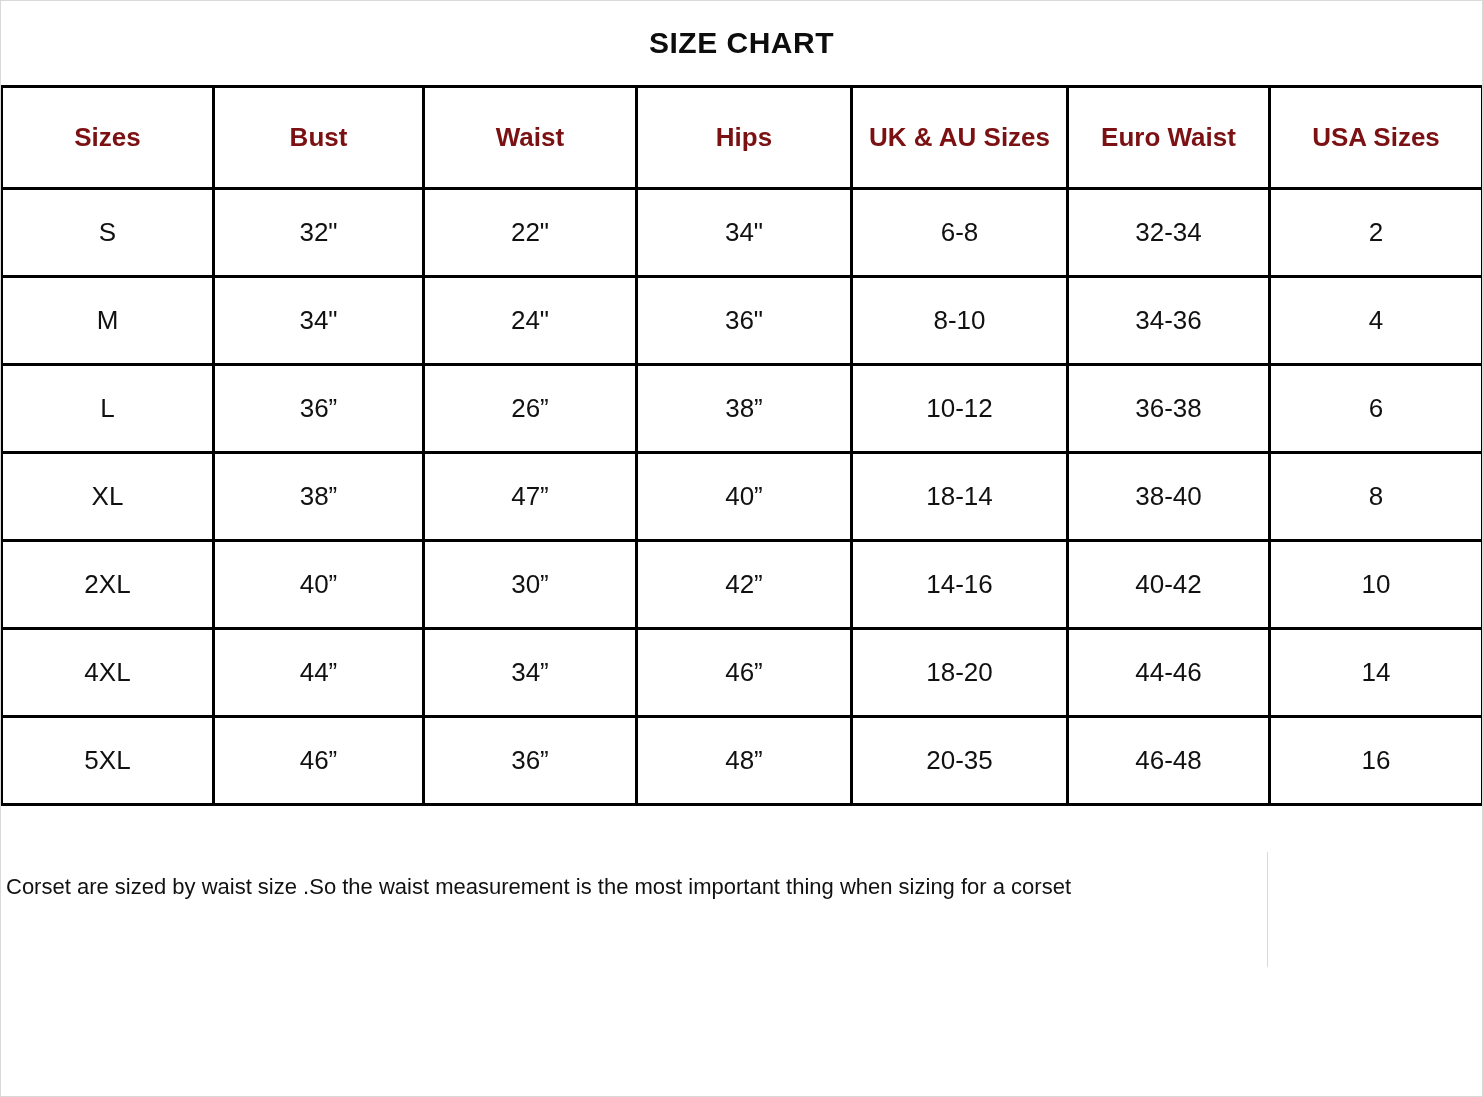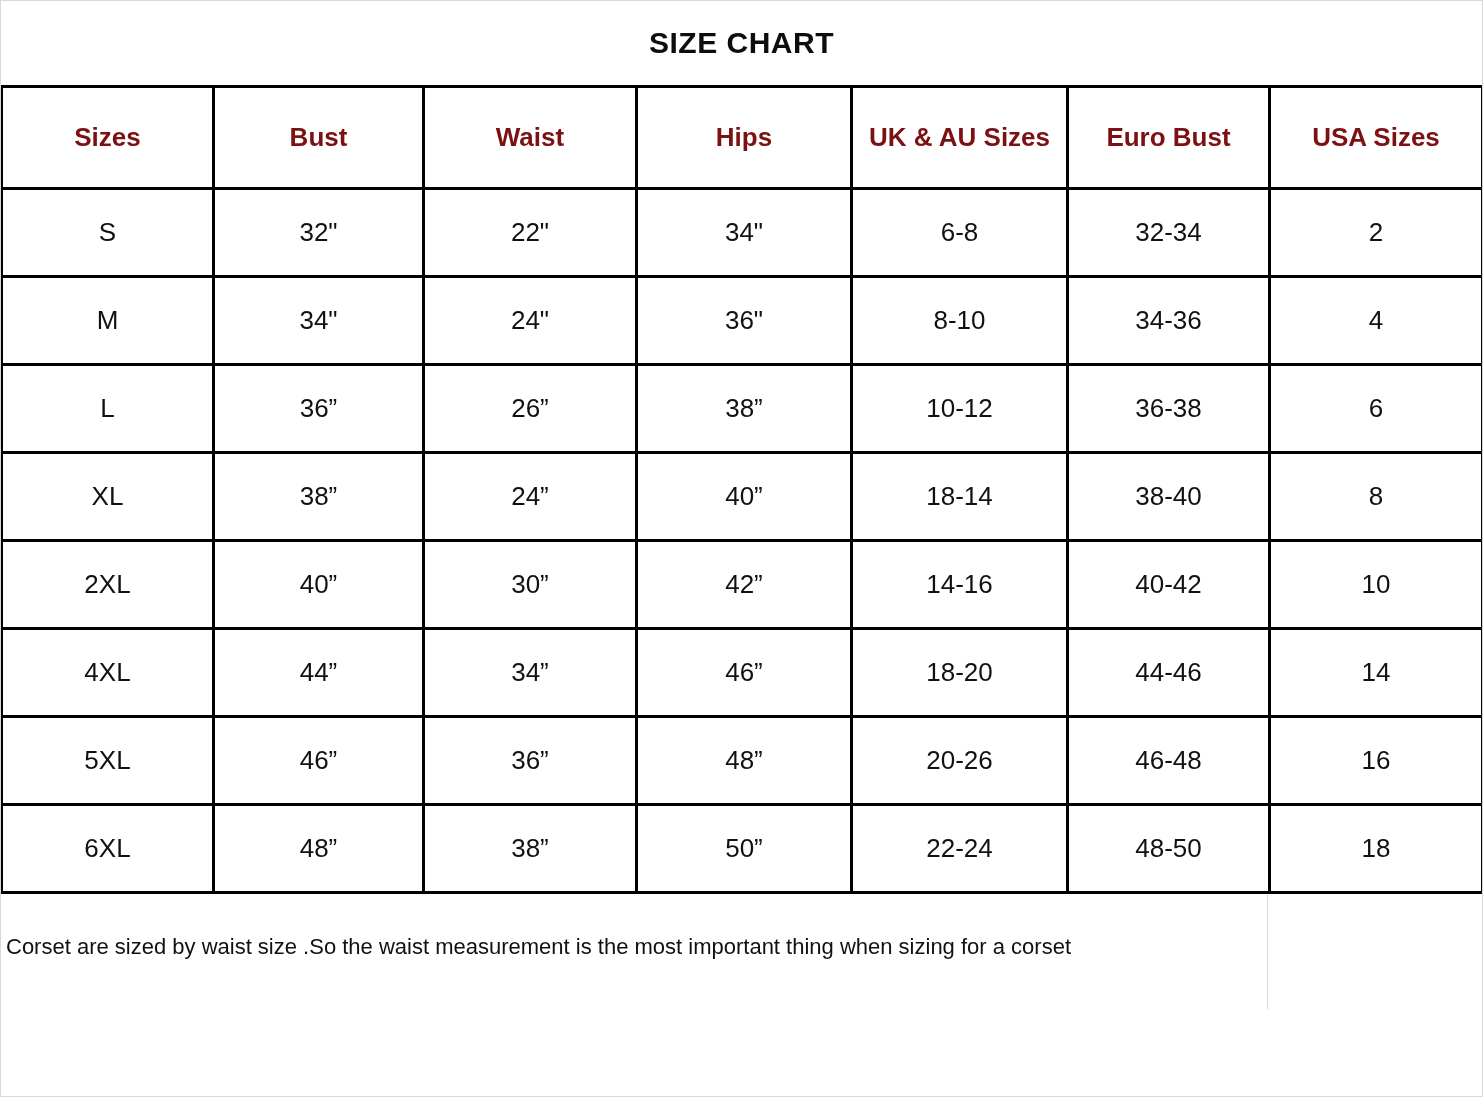--- a/index.html
+++ b/index.html
@@ -57,21 +57,22 @@
   }
   table.size-table td {
     color: #111111;
     font-size: 26px;
     font-weight: normal;
   }
   .footnote-area {
     position: relative;
     height: 115px;
     box-sizing: border-box;
-    padding: 40px 0 0 6px;
+    padding: 22px 0 0 6px;
+    margin-top: 46px;
   }
   .footnote-area .footnote {
     font-size: 22px;
     color: #111111;
     letter-spacing: 0px;
     white-space: nowrap;
   }
   .footer-col-divider {
     position: absolute;
     left: 1267px;
@@ -100,21 +101,21 @@
     <col style="width:202px">
     <col style="width:213px">
   </colgroup>
   <thead>
     <tr>
         <th>Sizes</th>
         <th>Bust</th>
         <th>Waist</th>
         <th>Hips</th>
         <th>UK &amp; AU Sizes</th>
-        <th>Euro Bust</th>
+        <th>Euro Waist</th>
         <th>USA Sizes</th>
       </tr>
   </thead>
   <tbody>
       <tr>
         <td>S</td>
         <td>32"</td>
         <td>22"</td>
         <td>34"</td>
         <td>6-8</td>
@@ -135,21 +136,21 @@
         <td>36”</td>
         <td>26”</td>
         <td>38”</td>
         <td>10-12</td>
         <td>36-38</td>
         <td>6</td>
       </tr>
       <tr>
         <td>XL</td>
         <td>38”</td>
-        <td>24”</td>
+        <td>47”</td>
         <td>40”</td>
         <td>18-14</td>
         <td>38-40</td>
         <td>8</td>
       </tr>
       <tr>
         <td>2XL</td>
         <td>40”</td>
         <td>30”</td>
         <td>42”</td>
@@ -164,32 +165,23 @@
         <td>46”</td>
         <td>18-20</td>
         <td>44-46</td>
         <td>14</td>
       </tr>
       <tr>
         <td>5XL</td>
         <td>46”</td>
         <td>36”</td>
         <td>48”</td>
-        <td>20-26</td>
+        <td>20-35</td>
         <td>46-48</td>
         <td>16</td>
-      </tr>
-      <tr>
-        <td>6XL</td>
-        <td>48”</td>
-        <td>38”</td>
-        <td>50”</td>
-        <td>22-24</td>
-        <td>48-50</td>
-        <td>18</td>
       </tr>
     </tbody>
 </table>
 
 <div class="footnote-area">
   <div class="footer-col-divider"></div>
   <div class="footnote">Corset are sized by waist size .So the waist measurement is the most important thing when sizing for a corset</div>
 </div>
 
 </body></html>

